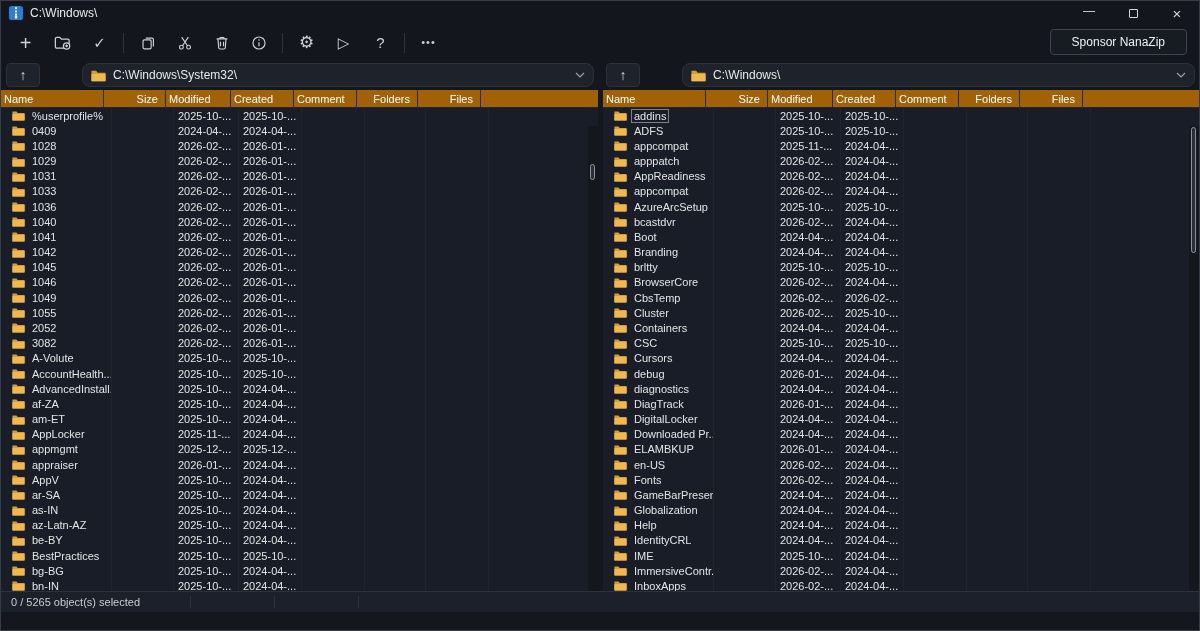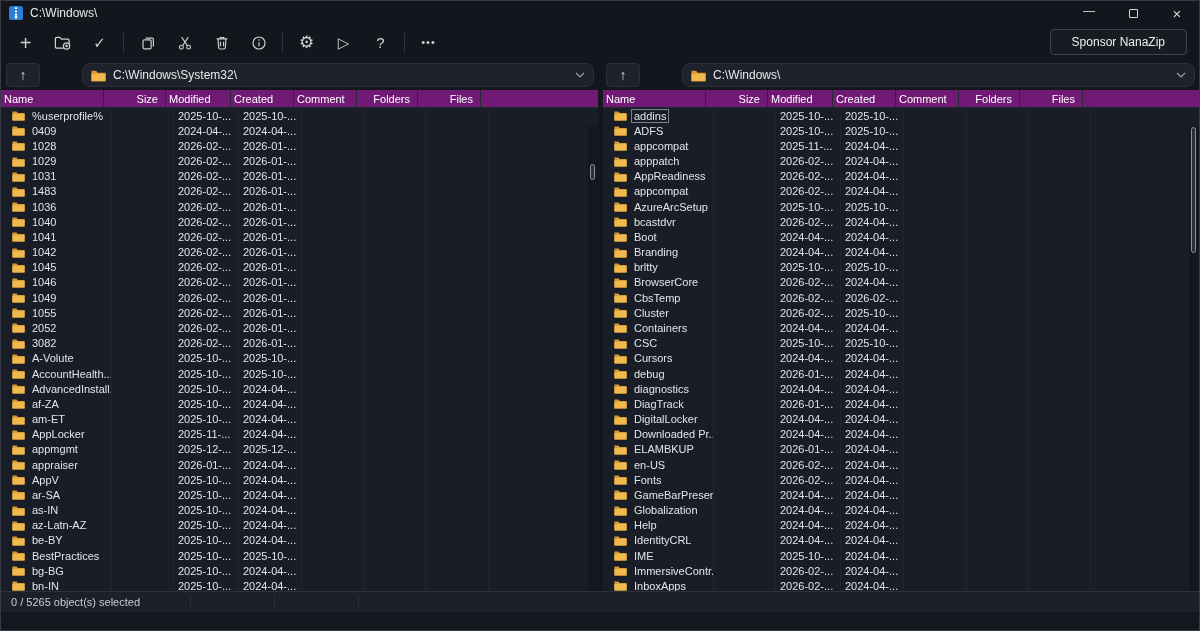--- a/index.html
+++ b/index.html
@@ -43,21 +43,21 @@
   .combo .f-icon{width:15px;height:13px;margin-right:7px;flex:0 0 auto;}
   .combo .path{font-size:12px;color:#e8eaec;white-space:nowrap;}
   .combo .chev{margin-left:auto;display:flex;}
   
   .main{display:flex;height:501px;}
   .panel{position:relative;background:#191d27;}
   .panel.left{width:598px;}
   .panel.right{width:597px;}
   .splitter{width:5px;background:#14171e;}
   .colhead{display:grid;grid-template-columns:103px 62px 65px 63px 63px 61px 63px 1fr;
-    height:18px;background:#701a75;border-bottom:1px solid #23272f;font-size:11px;color:#fff;}
+    height:18px;background:#a16207;border-bottom:1px solid #23272f;font-size:11px;color:#fff;}
   .colhead .hc{display:flex;align-items:center;padding:0 3px;border-right:1px solid #262b33;overflow:hidden;}
   .colhead .hc.r{justify-content:flex-end;padding-right:7px;}
   .colhead .hc.last{border-right:none;}
   .listwrap{position:absolute;top:18px;bottom:0;left:0;right:0;overflow:hidden;}
   .list{position:absolute;top:0;bottom:0;left:8px;}
   .panel.left .list{width:588px;}
   .panel.right .list{width:587px;}
   .row{display:grid;grid-template-columns:103px 62px 65px 63px 63px 61px 63px 1fr;
     height:15.18px;align-items:center;font-size:11px;color:#e2e4e7;}
   .row>div{height:100%;display:flex;align-items:center;border-right:1px solid #20242d;overflow:hidden;white-space:nowrap;}
@@ -300,21 +300,21 @@
     <div class="num c-folders"></div>
     <div class="num c-files"></div>
     <div class="last"></div>
   </div>
             <div class="row">
     <div class="c-name">
       <svg viewBox="0 0 16 13">
         <path d="M0.5 1.5 h5 l1.6 2 H15.5 v9 H0.5z" fill="#d99c35"></path>
         <rect x="0.5" y="4.8" width="15" height="7.7" rx="0.6" fill="#efb94d"></rect>
       </svg>
-      <span class="label">1483</span>
+      <span class="label">1033</span>
     </div>
     <div class="num c-size"></div>
     <div class="c-mod">2026-02-...</div>
     <div class="c-cre">2026-01-...</div>
     <div class="c-comment"></div>
     <div class="num c-folders"></div>
     <div class="num c-files"></div>
     <div class="last"></div>
   </div>
             <div class="row">

